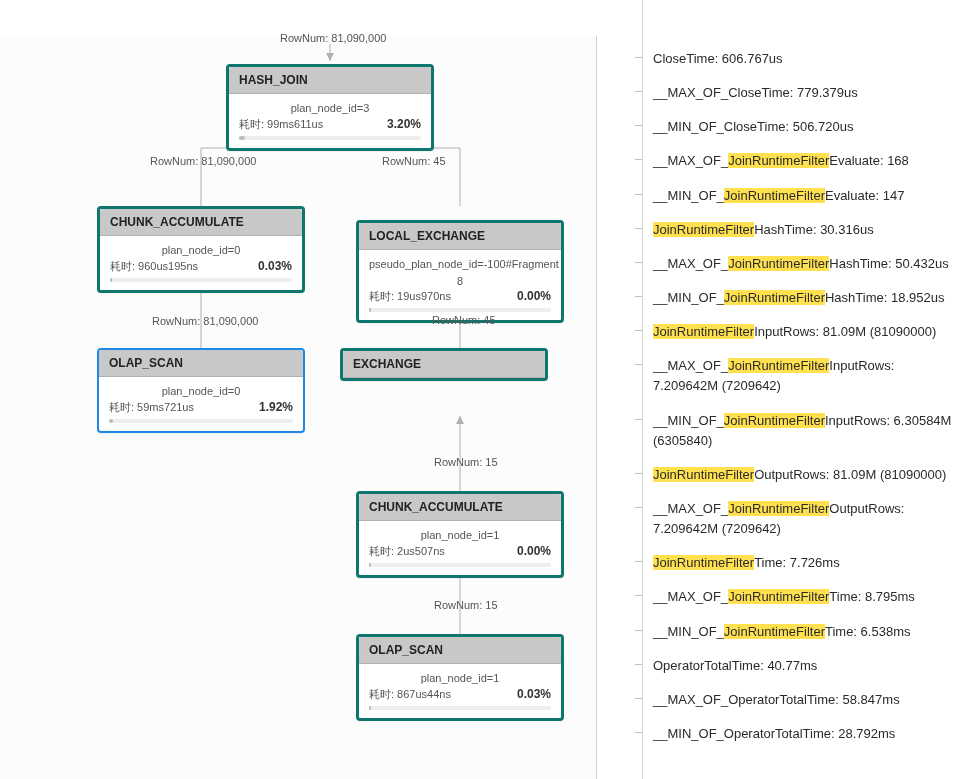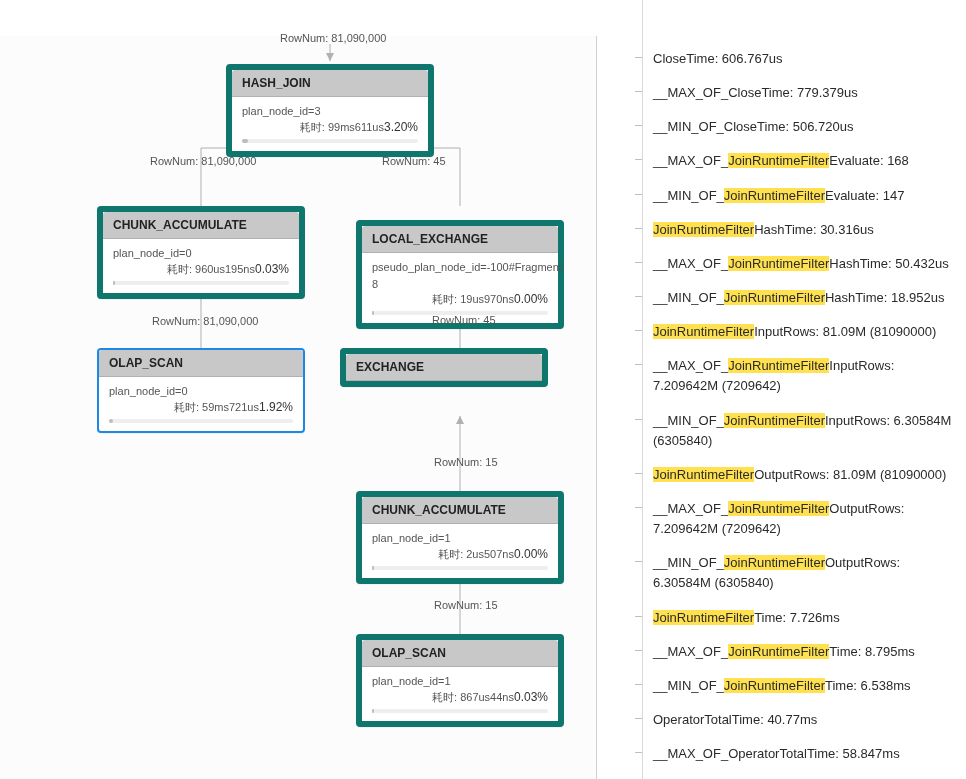--- a/index.html
+++ b/index.html
@@ -39,48 +39,48 @@
     top: 0;
     bottom: 0;
     width: 1px;
     background: #d9d9d9;
   }
 
   
   .node {
     position: absolute;
     width: 208px;
-    border: 6px solid #0f766e;
+    border: 3px solid #0f766e;
     border-radius: 4px;
     background: #fff;
     box-shadow: 0 1px 1px rgba(0,0,0,0.05);
   }
   .node.selected { border: 2px solid #1E88E5; }
   .node-header {
     background: #c8c8c8;
     color: #222;
     font-weight: 600;
     font-size: 12px;
     padding: 6px 10px;
     border-top-left-radius: 3px;
     border-top-right-radius: 3px;
     border-bottom: 1px solid #b0b0b0;
   }
   .node-body {
     padding: 6px 10px 8px 10px;
     font-size: 11px;
     color: #555;
   }
-  .node-sub { line-height: 1.5; }
+  .node-sub { line-height: 1.5; text-align: center; }
   .node-row2 {
     display: flex;
-    justify-content: flex-end;
+    justify-content: space-between;
     align-items: baseline;
   }
-  .node-pct { font-weight: 400; color: #333; font-size: 12px; }
+  .node-pct { font-weight: 700; color: #333; font-size: 12px; }
   .node-bar {
     height: 4px;
     background: #eee;
     border-radius: 2px;
     margin-top: 4px;
     position: relative;
   }
   .node-bar-fill {
     position: absolute;
     left: 0; top: 0; bottom: 0;
@@ -277,21 +277,20 @@
         <li class="metric-item">__MAX_OF_<span class="hl-yellow">JoinRuntimeFilter</span>Evaluate: 168</li>
         <li class="metric-item">__MIN_OF_<span class="hl-yellow">JoinRuntimeFilter</span>Evaluate: 147</li>
         <li class="metric-item"><span class="hl-yellow">JoinRuntimeFilter</span>HashTime: 30.316us</li>
         <li class="metric-item">__MAX_OF_<span class="hl-yellow">JoinRuntimeFilter</span>HashTime: 50.432us</li>
         <li class="metric-item">__MIN_OF_<span class="hl-yellow">JoinRuntimeFilter</span>HashTime: 18.952us</li>
         <li class="metric-item"><span class="hl-yellow">JoinRuntimeFilter</span>InputRows: 81.09M (81090000)</li>
         <li class="metric-item">__MAX_OF_<span class="hl-yellow">JoinRuntimeFilter</span>InputRows: 7.209642M (7209642)</li>
         <li class="metric-item">__MIN_OF_<span class="hl-yellow">JoinRuntimeFilter</span>InputRows: 6.30584M (6305840)</li>
         <li class="metric-item"><span class="hl-yellow">JoinRuntimeFilter</span>OutputRows: 81.09M (81090000)</li>
         <li class="metric-item">__MAX_OF_<span class="hl-yellow">JoinRuntimeFilter</span>OutputRows: 7.209642M (7209642)</li>
-        <li class="metric-item">__MIN_OF_<span class="hl-yellow">JoinRuntimeFilter</span>OutputRows: 6.30584M (6305840)</li>
         <li class="metric-item"><span class="hl-yellow">JoinRuntimeFilter</span>Time: 7.726ms</li>
         <li class="metric-item">__MAX_OF_<span class="hl-yellow">JoinRuntimeFilter</span>Time: 8.795ms</li>
         <li class="metric-item">__MIN_OF_<span class="hl-yellow">JoinRuntimeFilter</span>Time: 6.538ms</li>
         <li class="metric-item">OperatorTotalTime: 40.77ms</li>
         <li class="metric-item">__MAX_OF_OperatorTotalTime: 58.847ms</li>
         <li class="metric-item">__MIN_OF_OperatorTotalTime: 28.792ms</li>
       </ul>
   </div>
 </div>
 <div class="vrule"></div>

